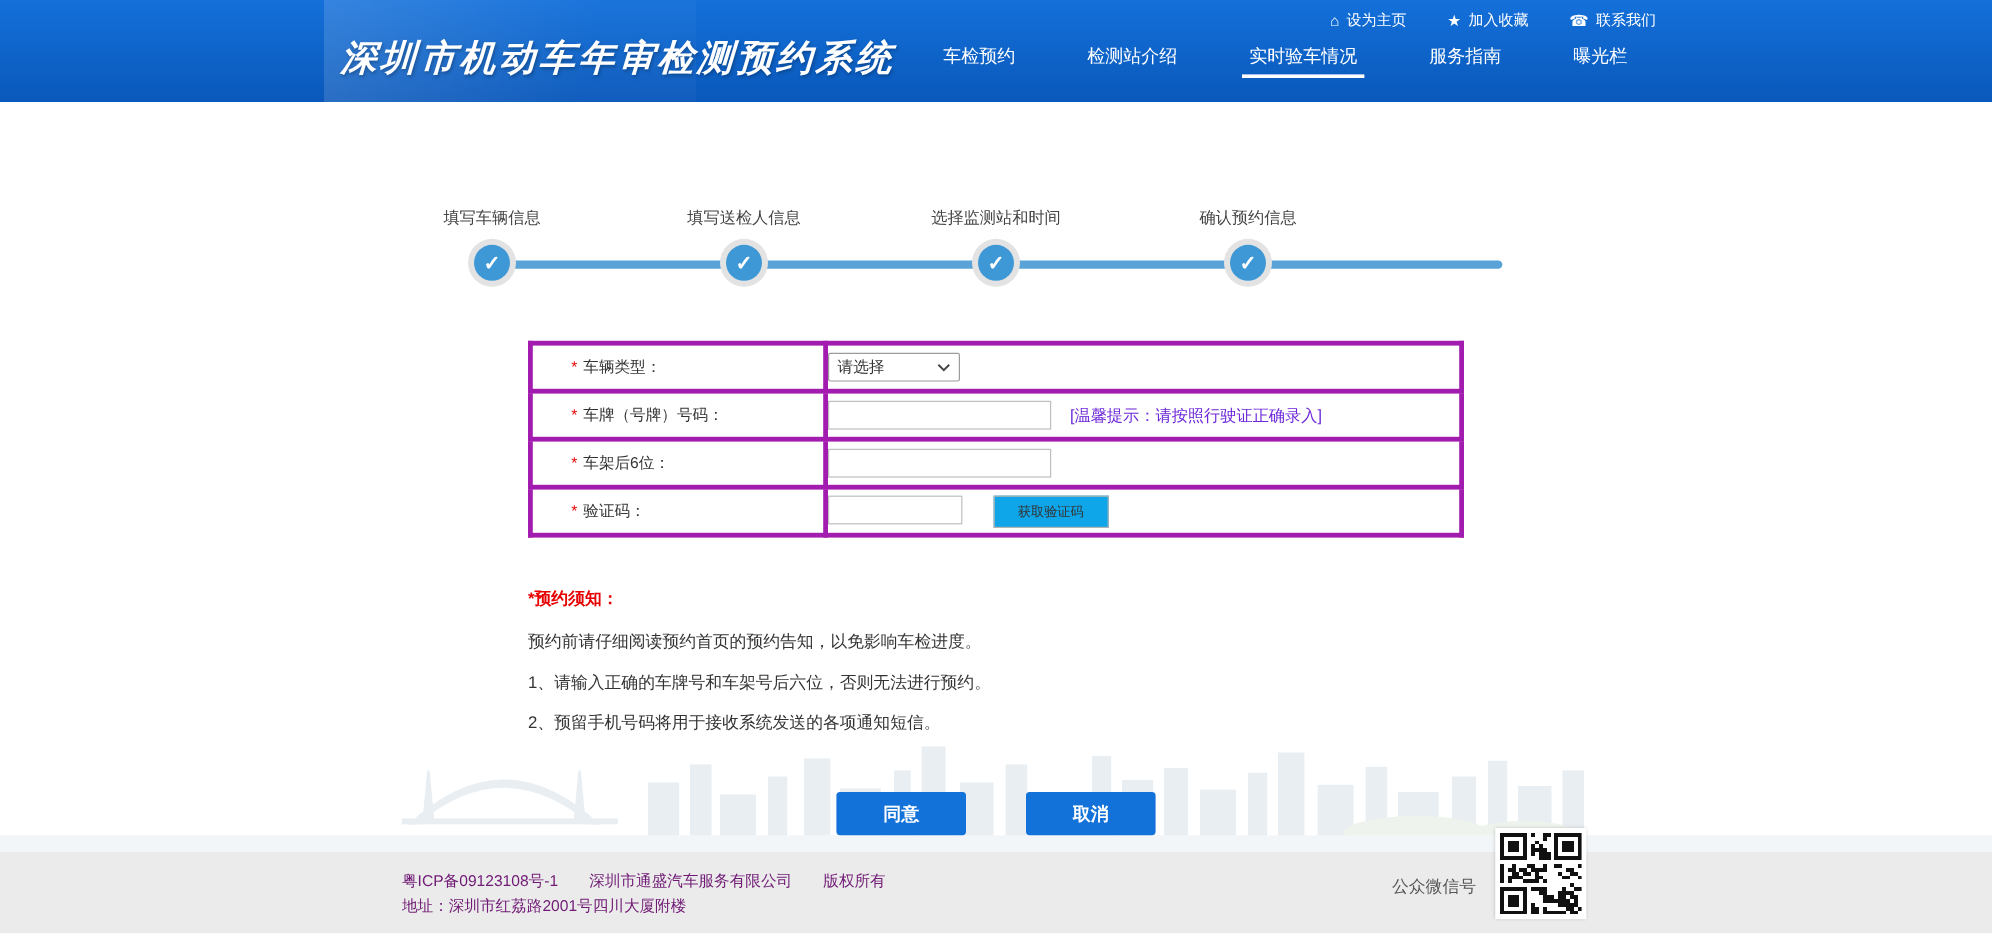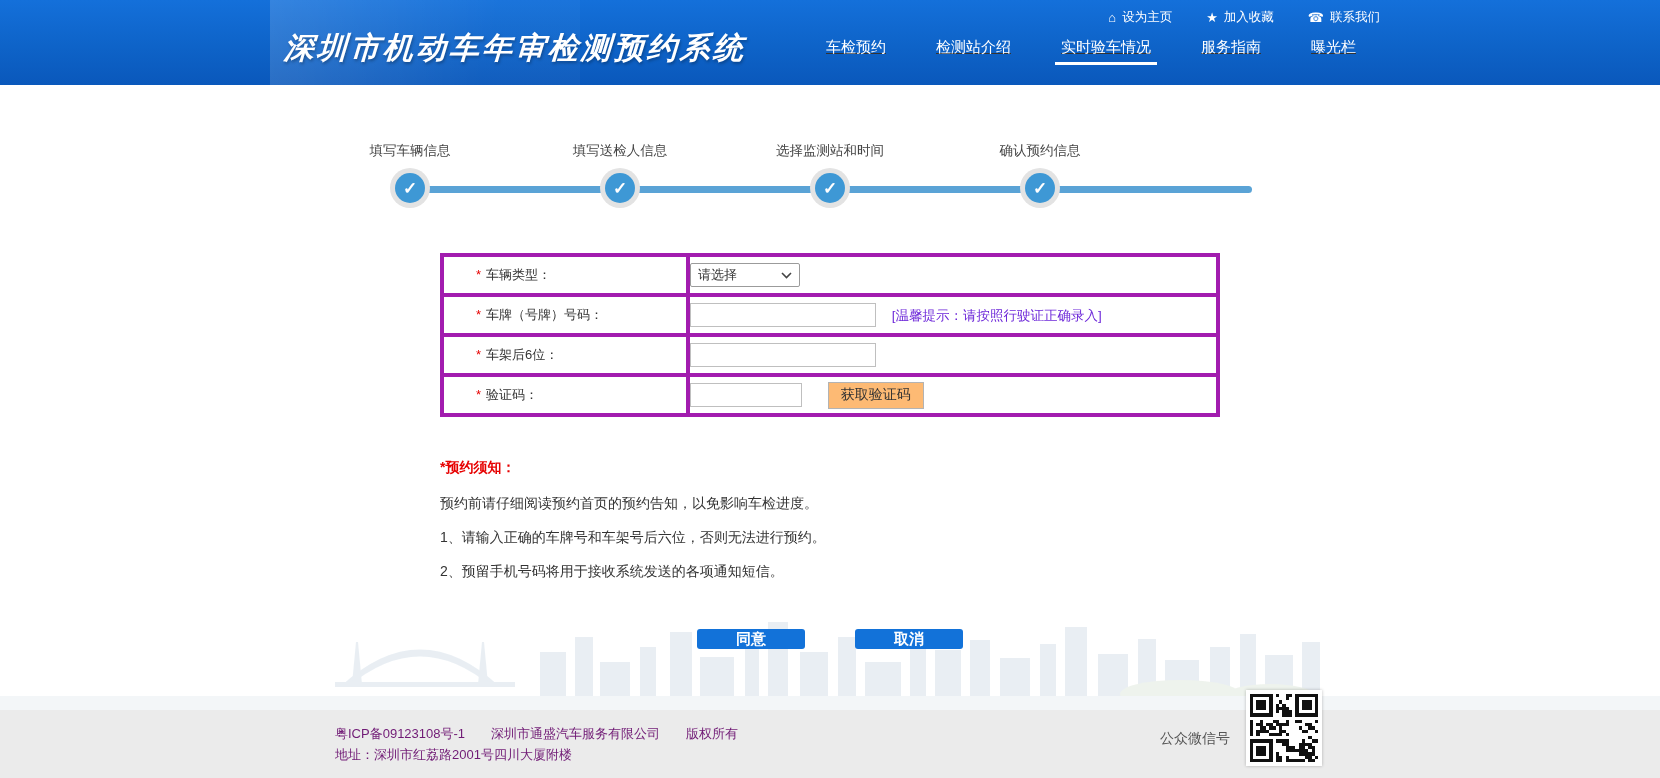--- a/index.html
+++ b/index.html
@@ -12,27 +12,27 @@
   .header-inner { position:relative; width:1100px; margin:0 auto; height:100%; }
   .header-photo { position:absolute; left:-10px; top:0; width:310px; height:85px;
      background:linear-gradient(100deg, rgba(255,255,255,0.14), rgba(255,255,255,0.03) 70%); pointer-events:none; }
   .topbar { display:flex; justify-content:flex-end; gap:34px; padding-top:8px; height:26px; }
   .toplink { display:flex; align-items:center; gap:6px; color:#fff; font-size:12.5px; cursor:pointer; text-decoration:none; }
   .tl-icon { font-size:13px; line-height:1; }
   .header-main { display:flex; align-items:flex-end; margin-top:2px; }
   .site-title { font-family:"DejaVu Serif", serif; font-style:italic; font-weight:bold;
      font-size:30px; color:#fff; letter-spacing:3px; padding-left:4px; white-space:nowrap;
      text-shadow:1px 2px 3px rgba(0,0,0,0.28); transform:skewX(-3deg); }
-  .main-nav { display:flex; margin-left:auto; gap:2px;text-decoration:underline; }
+  .main-nav { display:flex; margin-left:auto; gap:12px; }
   .nav-item { color:#fff; font-size:15px; padding:10px 24px 12px; cursor:pointer; text-decoration:none; white-space:nowrap; }
   .nav-item.active { position:relative; }
   .nav-item.active::after { content:""; position:absolute; left:18px; right:18px; bottom:4px; height:3px; background:#fff; }
 
   
-  .steps { position:relative; width:1050px; margin:57px auto 0; height:66px; z-index:1; }
+  .steps { position:relative; width:1050px; margin:88px auto 0; height:66px; z-index:1; }
   .steps-line { position:absolute; left:103px; right:103px; top:44px; height:7px; background:#5aa3d6; border-radius:4px; }
   .steps-row { position:relative; display:flex; }
   .step { width:210px; display:flex; flex-direction:column; align-items:center; }
   .step-label { height:20px; font-size:13.5px; color:#444; }
   .step-circle { margin-top:11px; width:30px; height:30px; border-radius:50%; background:#3e98d5;
      box-shadow:0 0 0 5px #e3e3e3; display:flex; align-items:center; justify-content:center; }
   .step-circle .mark { color:#fff; font-size:17px; font-weight:bold; line-height:1; }
   .step-circle .mark.num { font-style:italic; font-size:18px; }
 
   
@@ -40,31 +40,31 @@
   table.form-table { width:100%; border-collapse:collapse; background:#fff; }
   .form-table td { border:4px solid #a21caf; height:40px; vertical-align:middle; font-size:13px; }
   td.cell-label { width:246px; padding-left:32px; color:#333; }
   td.cell-control { }
   .req { color:#e60000; margin-right:5px; }
   .select-box { display:inline-flex; align-items:center; justify-content:space-between; width:110px; height:24px;
      border:1px solid #9b9b9b; border-radius:2px; background:#fff; padding:0 7px; font-size:13px; cursor:pointer; }
   input.txt { width:186px; height:24px; border:1px solid #bfbfbf; background:#fff; padding:0 5px; font-size:13px; outline:none; }
   input.txt.small { width:112px; }
   .hint { color:#6d28d9; font-size:13.5px; margin-left:12px; }
-  .captcha-btn { margin-left:22px; width:96px; height:27px; background:#fdba74; border:1px solid #b3b3b3;
-     font-size:14px; color:#333; cursor:pointer; font-family:inherit; }
+  .captcha-btn { margin-left:22px; width:96px; height:27px; background:#0ea5e9; border:1px solid #b3b3b3;
+     font-size:11px; color:#333; cursor:pointer; font-family:inherit; }
 
   
   .notice { margin-top:42px; font-size:14px; color:#333; }
   .notice-title { color:#e60000; font-weight:bold; margin-bottom:18px; font-size:14px; }
   .notice-line { margin-bottom:16px; }
 
   
   .actions { margin-top:48px; display:flex; justify-content:center; gap:50px; position:relative; z-index:1; }
-  .btn { width:108px; height:20px; border:none; border-radius:3px; background:#1272d9; color:#fff;
+  .btn { width:108px; height:36px; border:none; border-radius:3px; background:#1272d9; color:#fff;
      font-size:15px; font-weight:bold; cursor:pointer; font-family:inherit; }
 
   
   .skyline { position:absolute; left:0; top:592px; width:1660px; height:120px; opacity:0.5; pointer-events:none; z-index:0; }
 
   
   footer { position:absolute; left:0; bottom:0; width:100%; height:68px; background:#ebebeb; z-index:2; }
   .footer-inner { position:relative; width:1100px; margin:0 auto; height:100%; padding:13px 0 0 55px; }
   .footer-line { font-size:13px; color:#701a75; line-height:21px; }
   .footer-line span { margin-right:26px; }

